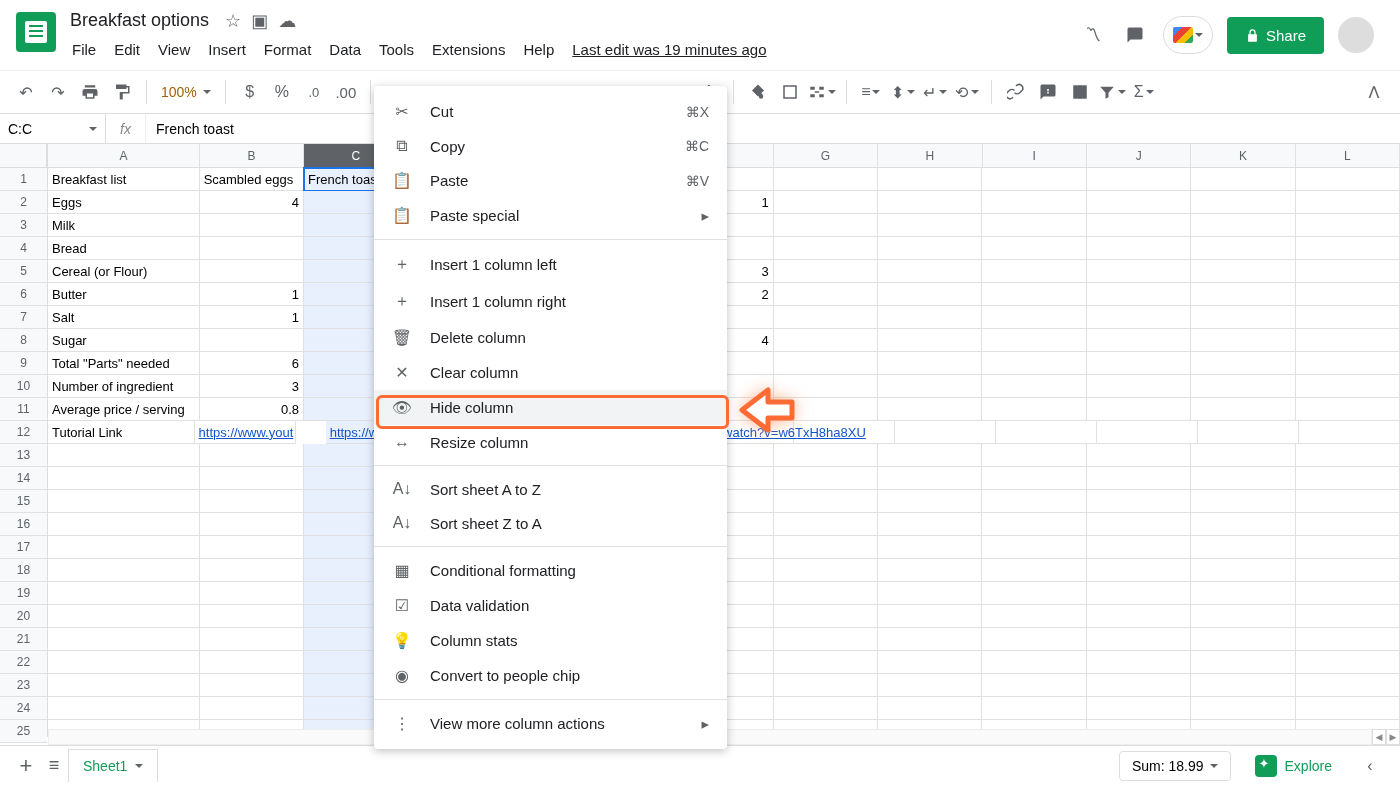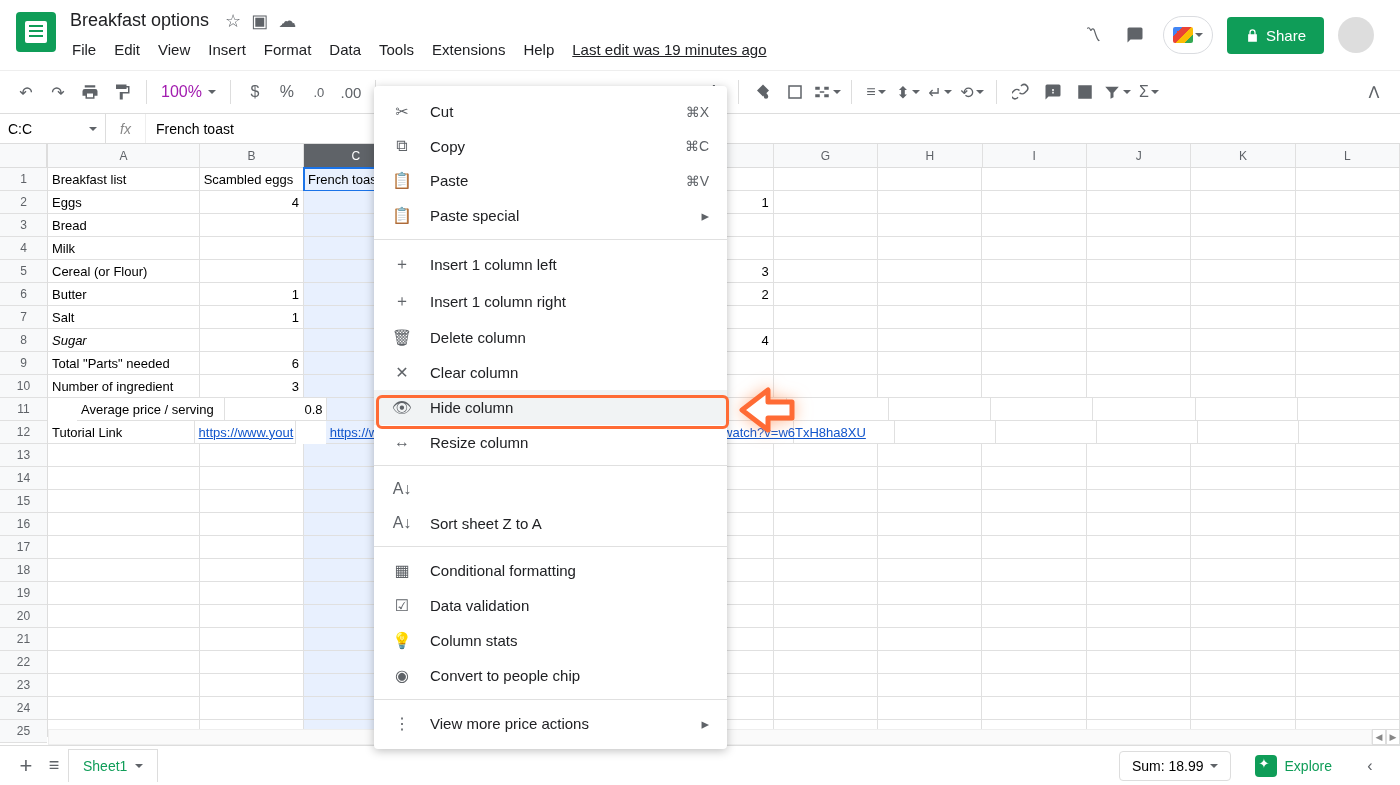--- a/index.html
+++ b/index.html
@@ -17,21 +17,21 @@
 .menus span { font-size:15px; color:#202124; padding:4px 8px; cursor:pointer; }
 .last-edit { font-size:15px; color:#5f6368; text-decoration:underline; padding:4px 8px; }
 .right-header { display:flex; align-items:center; gap:14px; padding-right:10px; padding-top:8px;}
 .share-btn { background:#0f9d58; color:#fff; border:none; border-radius:4px; padding:10px 18px; font-size:15px; font-weight:500; display:flex; align-items:center; gap:6px; cursor:pointer;}
 .avatar { width:36px; height:36px; border-radius:50%; background:#ddd; overflow:hidden;}
 .meet-btn { width:50px; height:38px; border:1px solid #dadce0; border-radius:20px; display:flex; align-items:center; justify-content:center; position:relative; background:#fff; gap:2px;}
 .meet-ic{width:20px;height:16px;background:linear-gradient(135deg,#4285f4 25%,#ea4335 25% 50%,#fbbc04 50% 75%,#34a853 75%);border-radius:2px;}
 .toolbar { height:44px; border-top:1px solid #eee; border-bottom:1px solid #ddd; display:flex; align-items:center; padding:0 12px; gap:4px; position:relative;}
 .tb-btn { min-width:28px; height:28px; display:flex; align-items:center; justify-content:center; color:#5f6368; cursor:pointer; font-size:16px; border-radius:2px;}
 .tb-sep { width:1px; height:24px; background:#ddd; margin:0 6px; }
-.zoom { font-size:16px; color:#a21caf; padding:0 4px; display:flex; align-items:center; gap:6px;}
+.zoom { font-size:14px; color:#a16207; padding:0 4px; display:flex; align-items:center; gap:6px;}
 .arrow-down{border:4px solid transparent;border-top-color:#5f6368;margin-top:4px;display:inline-block;}
 .text-color-ind { width:20px; height:3px; background:#000; position:absolute; bottom:7px; }
 .name-box-row { height:30px; border-bottom:1px solid #ddd; display:flex; align-items:center; }
 .name-box { width:106px; border-right:1px solid #ddd; height:100%; display:flex; align-items:center; padding:0 8px; font-size:14px; justify-content:space-between;}
 .fx { width:40px; font-style:italic; color:#888; font-size:14px; text-align:center; border-right:1px solid #eee; height:100%; display:flex; align-items:center; justify-content:center;}
 .formula-bar { flex:1; padding:0 10px; font-size:14px; }
 .grid-area { display:flex; height:593px; position:relative; }
 .row-headers { width:48px; background:#f8f9fa; border-right:1px solid #ddd;}
 .corner { height:24px; border-bottom:1px solid #ddd; background:#f8f9fa; border-right:1px solid #ddd;}
 .row-head { height:23px; border-bottom:1px solid #e0e0e0; font-size:12px; color:#5f6368; display:flex; align-items:center; justify-content:center; background:#f8f9fa;}
@@ -269,35 +269,35 @@
           <div class="cell" style="width: 110px;"></div>
           <div class="cell num" style="width: 165px;">1</div>
           <div class="cell" style="width: 110px;"></div>
           <div class="cell" style="width: 110px;"></div>
           <div class="cell" style="width: 110px;"></div>
           <div class="cell" style="width: 110px;"></div>
           <div class="cell" style="width: 110px;"></div>
           <div class="cell" style="width: 110px;"></div>
         </div>
         <div class="grid-row">
+          <div class="cell" style="width: 160px;">Milk</div>
+          <div class="cell" style="width: 110px;"></div>
+          <div class="cell sel-col" style="width: 110px;"></div>
+          <div class="cell" style="width: 110px;"></div>
+          <div class="cell" style="width: 110px;"></div>
+          <div class="cell" style="width: 165px;"></div>
+          <div class="cell" style="width: 110px;"></div>
+          <div class="cell" style="width: 110px;"></div>
+          <div class="cell" style="width: 110px;"></div>
+          <div class="cell" style="width: 110px;"></div>
+          <div class="cell" style="width: 110px;"></div>
+          <div class="cell" style="width: 110px;"></div>
+        </div>
+        <div class="grid-row">
           <div class="cell" style="width: 160px;">Bread</div>
-          <div class="cell" style="width: 110px;"></div>
-          <div class="cell sel-col" style="width: 110px;"></div>
-          <div class="cell" style="width: 110px;"></div>
-          <div class="cell" style="width: 110px;"></div>
-          <div class="cell" style="width: 165px;"></div>
-          <div class="cell" style="width: 110px;"></div>
-          <div class="cell" style="width: 110px;"></div>
-          <div class="cell" style="width: 110px;"></div>
-          <div class="cell" style="width: 110px;"></div>
-          <div class="cell" style="width: 110px;"></div>
-          <div class="cell" style="width: 110px;"></div>
-        </div>
-        <div class="grid-row">
-          <div class="cell" style="width: 160px;">Milk</div>
           <div class="cell" style="width: 110px;"></div>
           <div class="cell sel-col" style="width: 110px;"></div>
           <div class="cell" style="width: 110px;"></div>
           <div class="cell" style="width: 110px;"></div>
           <div class="cell" style="width: 165px;"></div>
           <div class="cell" style="width: 110px;"></div>
           <div class="cell" style="width: 110px;"></div>
           <div class="cell" style="width: 110px;"></div>
           <div class="cell" style="width: 110px;"></div>
           <div class="cell" style="width: 110px;"></div>
@@ -339,21 +339,21 @@
           <div class="cell" style="width: 110px;"></div>
           <div class="cell" style="width: 165px;"></div>
           <div class="cell" style="width: 110px;"></div>
           <div class="cell" style="width: 110px;"></div>
           <div class="cell" style="width: 110px;"></div>
           <div class="cell" style="width: 110px;"></div>
           <div class="cell" style="width: 110px;"></div>
           <div class="cell" style="width: 110px;"></div>
         </div>
         <div class="grid-row">
-          <div class="cell" style="width: 160px; font-style: italic;">Sugar</div>
+          <div class="cell" style="width: 160px;">Sugar</div>
           <div class="cell" style="width: 110px;"></div>
           <div class="cell sel-col" style="width: 110px;"></div>
           <div class="cell" style="width: 110px;"></div>
           <div class="cell" style="width: 110px;"></div>
           <div class="cell num" style="width: 165px;">4</div>
           <div class="cell" style="width: 110px;"></div>
           <div class="cell" style="width: 110px;"></div>
           <div class="cell" style="width: 110px;"></div>
           <div class="cell" style="width: 110px;"></div>
           <div class="cell" style="width: 110px;"></div>
@@ -381,21 +381,21 @@
           <div class="cell" style="width: 110px;"></div>
           <div class="cell" style="width: 165px;"></div>
           <div class="cell" style="width: 110px;"></div>
           <div class="cell" style="width: 110px;"></div>
           <div class="cell" style="width: 110px;"></div>
           <div class="cell" style="width: 110px;"></div>
           <div class="cell" style="width: 110px;"></div>
           <div class="cell" style="width: 110px;"></div>
         </div>
         <div class="grid-row">
-          <div class="cell" style="width: 160px; margin-left: 29px;">Average price / serving</div>
+          <div class="cell" style="width: 160px;">Average price / serving</div>
           <div class="cell num" style="width: 110px;">0.8</div>
           <div class="cell sel-col" style="width: 110px;"></div>
           <div class="cell" style="width: 110px;"></div>
           <div class="cell" style="width: 110px;"></div>
           <div class="cell" style="width: 165px;"></div>
           <div class="cell" style="width: 110px;"></div>
           <div class="cell" style="width: 110px;"></div>
           <div class="cell" style="width: 110px;"></div>
           <div class="cell" style="width: 110px;"></div>
           <div class="cell" style="width: 110px;"></div>
@@ -669,20 +669,21 @@
       <span class="cm-icon">👁</span>
       <span class="cm-label">Hide column</span>
     </div>
     <div class="cm-item">
       <span class="cm-icon">↔</span>
       <span class="cm-label">Resize column</span>
     </div>
     <div class="cm-sep"></div>
     <div class="cm-item">
       <span class="cm-icon">A↓</span>
+      <span class="cm-label">Sort sheet A to Z</span>
     </div>
     <div class="cm-item">
       <span class="cm-icon">A↓</span>
       <span class="cm-label">Sort sheet Z to A</span>
     </div>
     <div class="cm-sep"></div>
     <div class="cm-item">
       <span class="cm-icon">▦</span>
       <span class="cm-label">Conditional formatting</span>
     </div>
@@ -694,20 +695,20 @@
       <span class="cm-icon">💡</span>
       <span class="cm-label">Column stats</span>
     </div>
     <div class="cm-item">
       <span class="cm-icon">◉</span>
       <span class="cm-label">Convert to people chip</span>
     </div>
     <div class="cm-sep"></div>
     <div class="cm-item">
       <span class="cm-icon">⋮</span>
-      <span class="cm-label">View more price actions</span>
+      <span class="cm-label">View more column actions</span>
       <span class="cm-arrow">▸</span>
     </div>
   </div>
 <div class="highlight-box"></div>
 <svg class="pointer-arrow" width="90" height="60">
   <path d="M 32 30 L 58 10 L 58 22 L 82 22 L 82 38 L 58 38 L 58 50 Z" fill="#fff" stroke="#ff6b35" stroke-width="5" stroke-linejoin="round"></path>
 </svg>
 
 </body></html>

